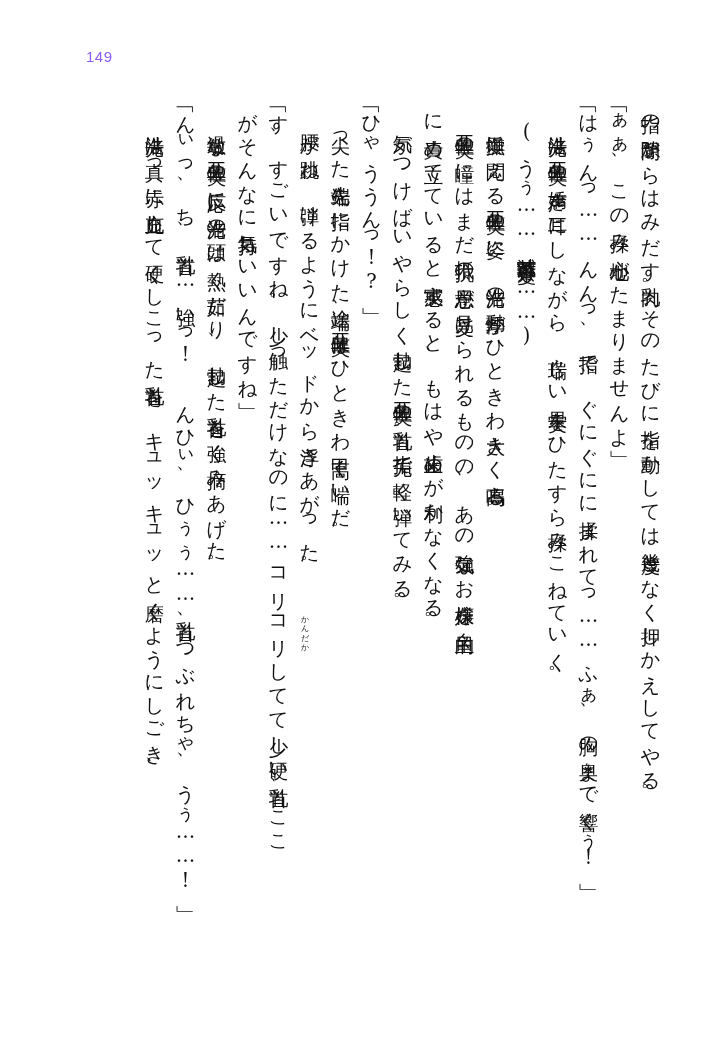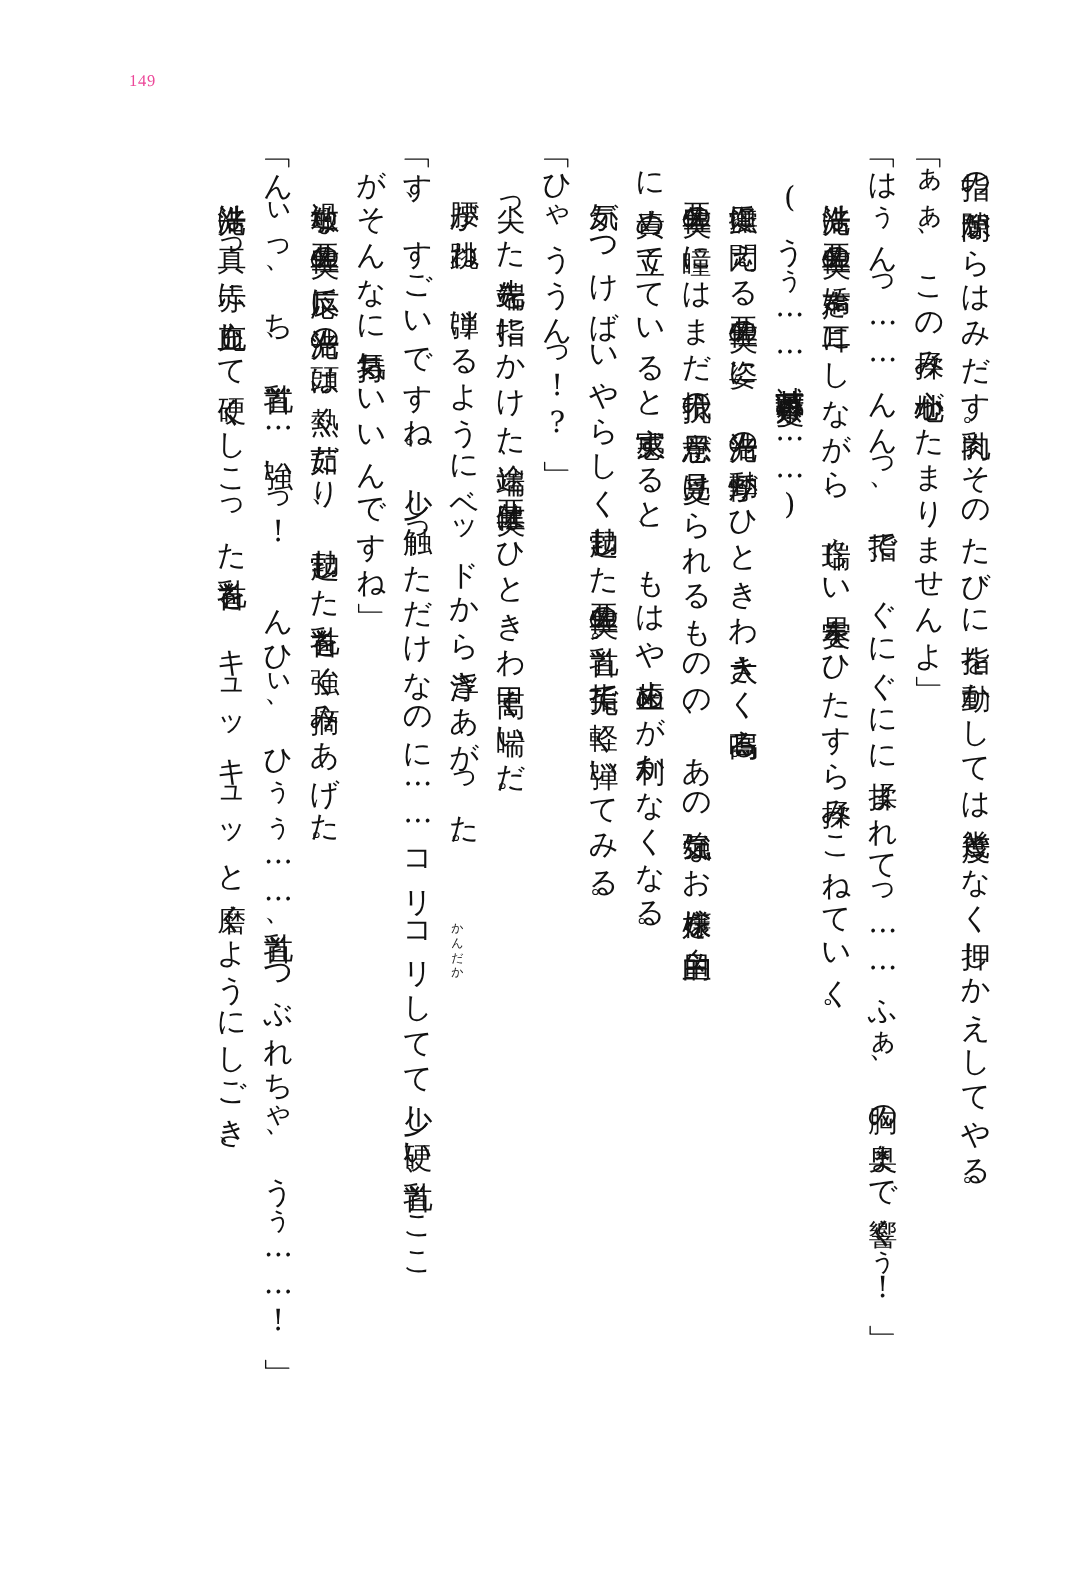--- a/index.html
+++ b/index.html
@@ -17,23 +17,23 @@
   .page {
     position: relative;
     width: 712px;
     height: 1050px;
     background: #ffffff;
   }
   .page-number {
     position: absolute;
     top: 48px;
     left: 86px;
-    font-size: 11px;
-    font-family: Liberation Serif, serif;
-    color: #ec4899;
+    font-size: 15px;
+    font-family: Liberation Sans, sans-serif;
+    color: #8b5cf6;
     letter-spacing: 0.5px;
   }
   .text-block {
     position: absolute;
     top: 100px;
     left: 52px;
     right: 52px;
     height: 870px;
     display: flex;
     flex-direction: row-reverse;

